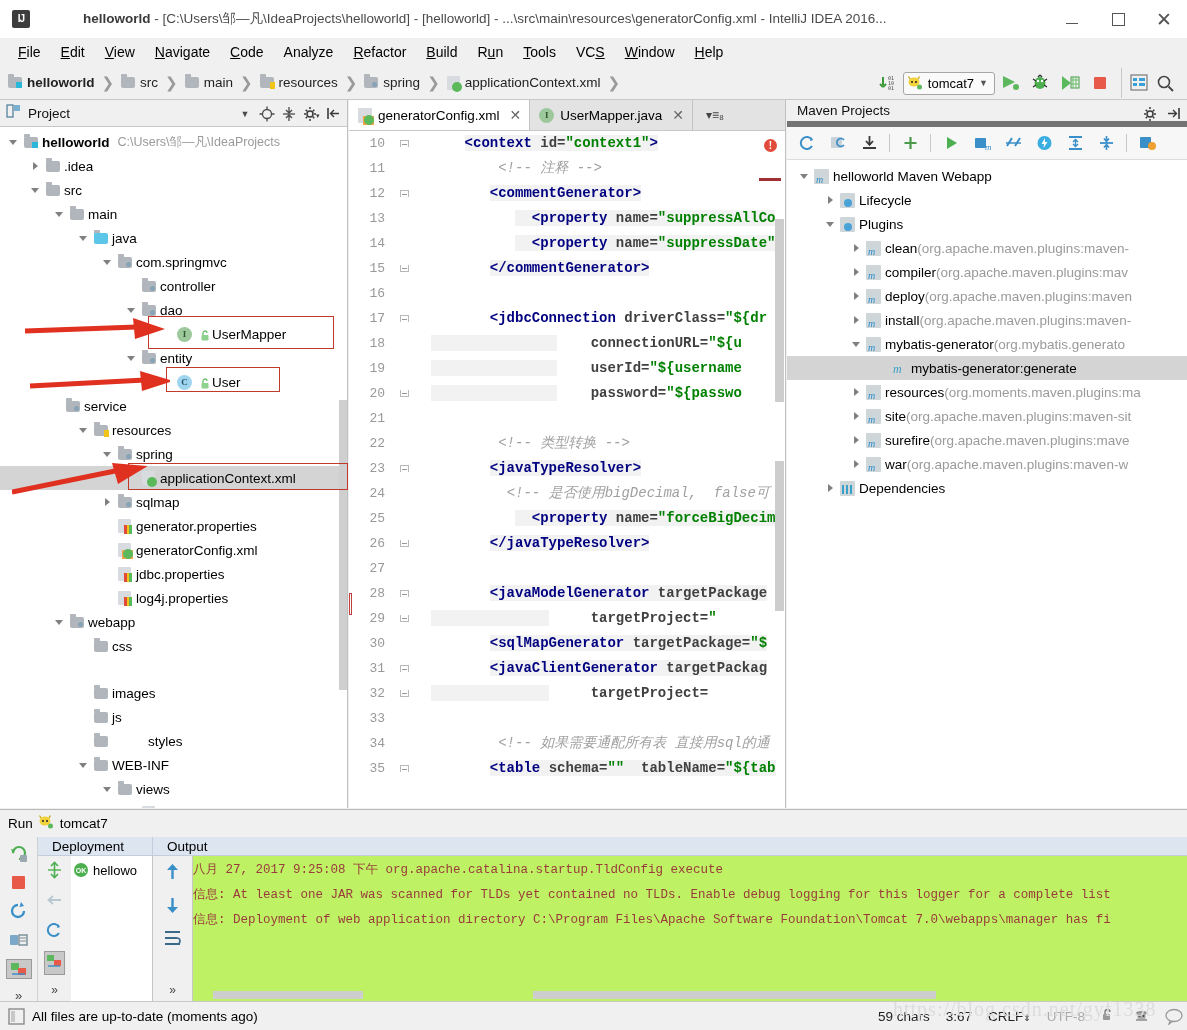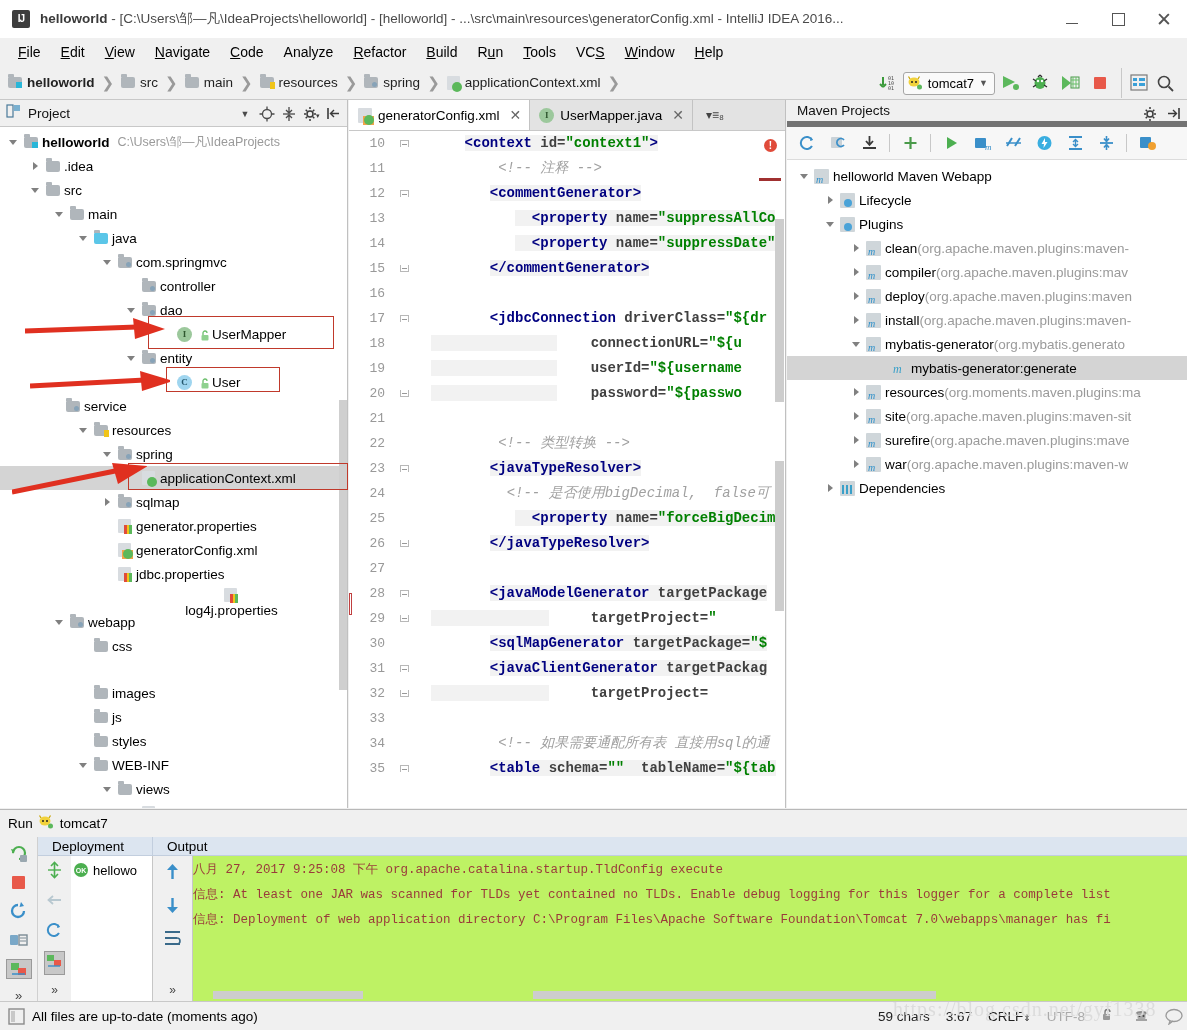--- a/index.html
+++ b/index.html
@@ -8,21 +8,21 @@
     font-family:"Liberation Sans", sans-serif;
     background:#f0f0f0; color:#000;
     -webkit-font-smoothing:antialiased;
   }
   #app{ position:relative; width:1187px; height:1030px; background:#f0f0f0; }
 
   
   .titlebar{
     position:absolute; left:0; top:0; width:1187px; height:38px;
     background:#ffffff; border-bottom:1px solid #ffffff;
-    display:flex; align-items:center;
+    display:flex; align-items:center;gap:43px;
   }
   .tb-ico{
     width:18px;height:18px;margin-left:12px;margin-right:10px;
     background:#3d3d3d; color:#fff; font-size:10px; font-weight:bold;
     display:flex;align-items:center;justify-content:center;
     border-radius:2px; letter-spacing:-1px;
   }
   .tb-title{ font-size:13.5px; color:#4a4a4a; white-space:nowrap; }
   .tb-title b{ font-weight:700; color:#3a3a3a; }
   .win-btns{ position:absolute; right:0; top:0; height:38px; display:flex; }
@@ -578,21 +578,21 @@
         <span class="tlabel">generatorConfig.xml</span>
       </div>
 
       <div class="trow" style="padding-left:116px;">
         <span class="ticon">
             <span class="prop-ico"></span>
           </span>
         <span class="tlabel">jdbc.properties</span>
       </div>
 
-      <div class="trow" style="padding-left:116px;flex-direction:column;">
+      <div class="trow" style="padding-left:116px;">
         <span class="ticon">
             <span class="prop-ico"></span>
           </span>
         <span class="tlabel">log4j.properties</span>
       </div>
 
       <div class="trow" style="padding-left:50px;">
         <span class="tw">
             <i class="arrow-d"></i>
           </span>
@@ -616,21 +616,21 @@
         <span class="tlabel">images</span>
       </div>
 
       <div class="trow" style="padding-left:92px;">
         <span class="ticon">
             <span class="folder-ico"></span>
           </span>
         <span class="tlabel">js</span>
       </div>
 
-      <div class="trow" style="padding-left:92px;">
+      <div class="trow" style="padding-left:92px;gap:36px;">
         <span class="ticon">
             <span class="folder-ico"></span>
           </span>
         <span class="tlabel">styles</span>
       </div>
 
       <div class="trow" style="padding-left:74px;">
         <span class="tw">
             <i class="arrow-d"></i>
           </span>

